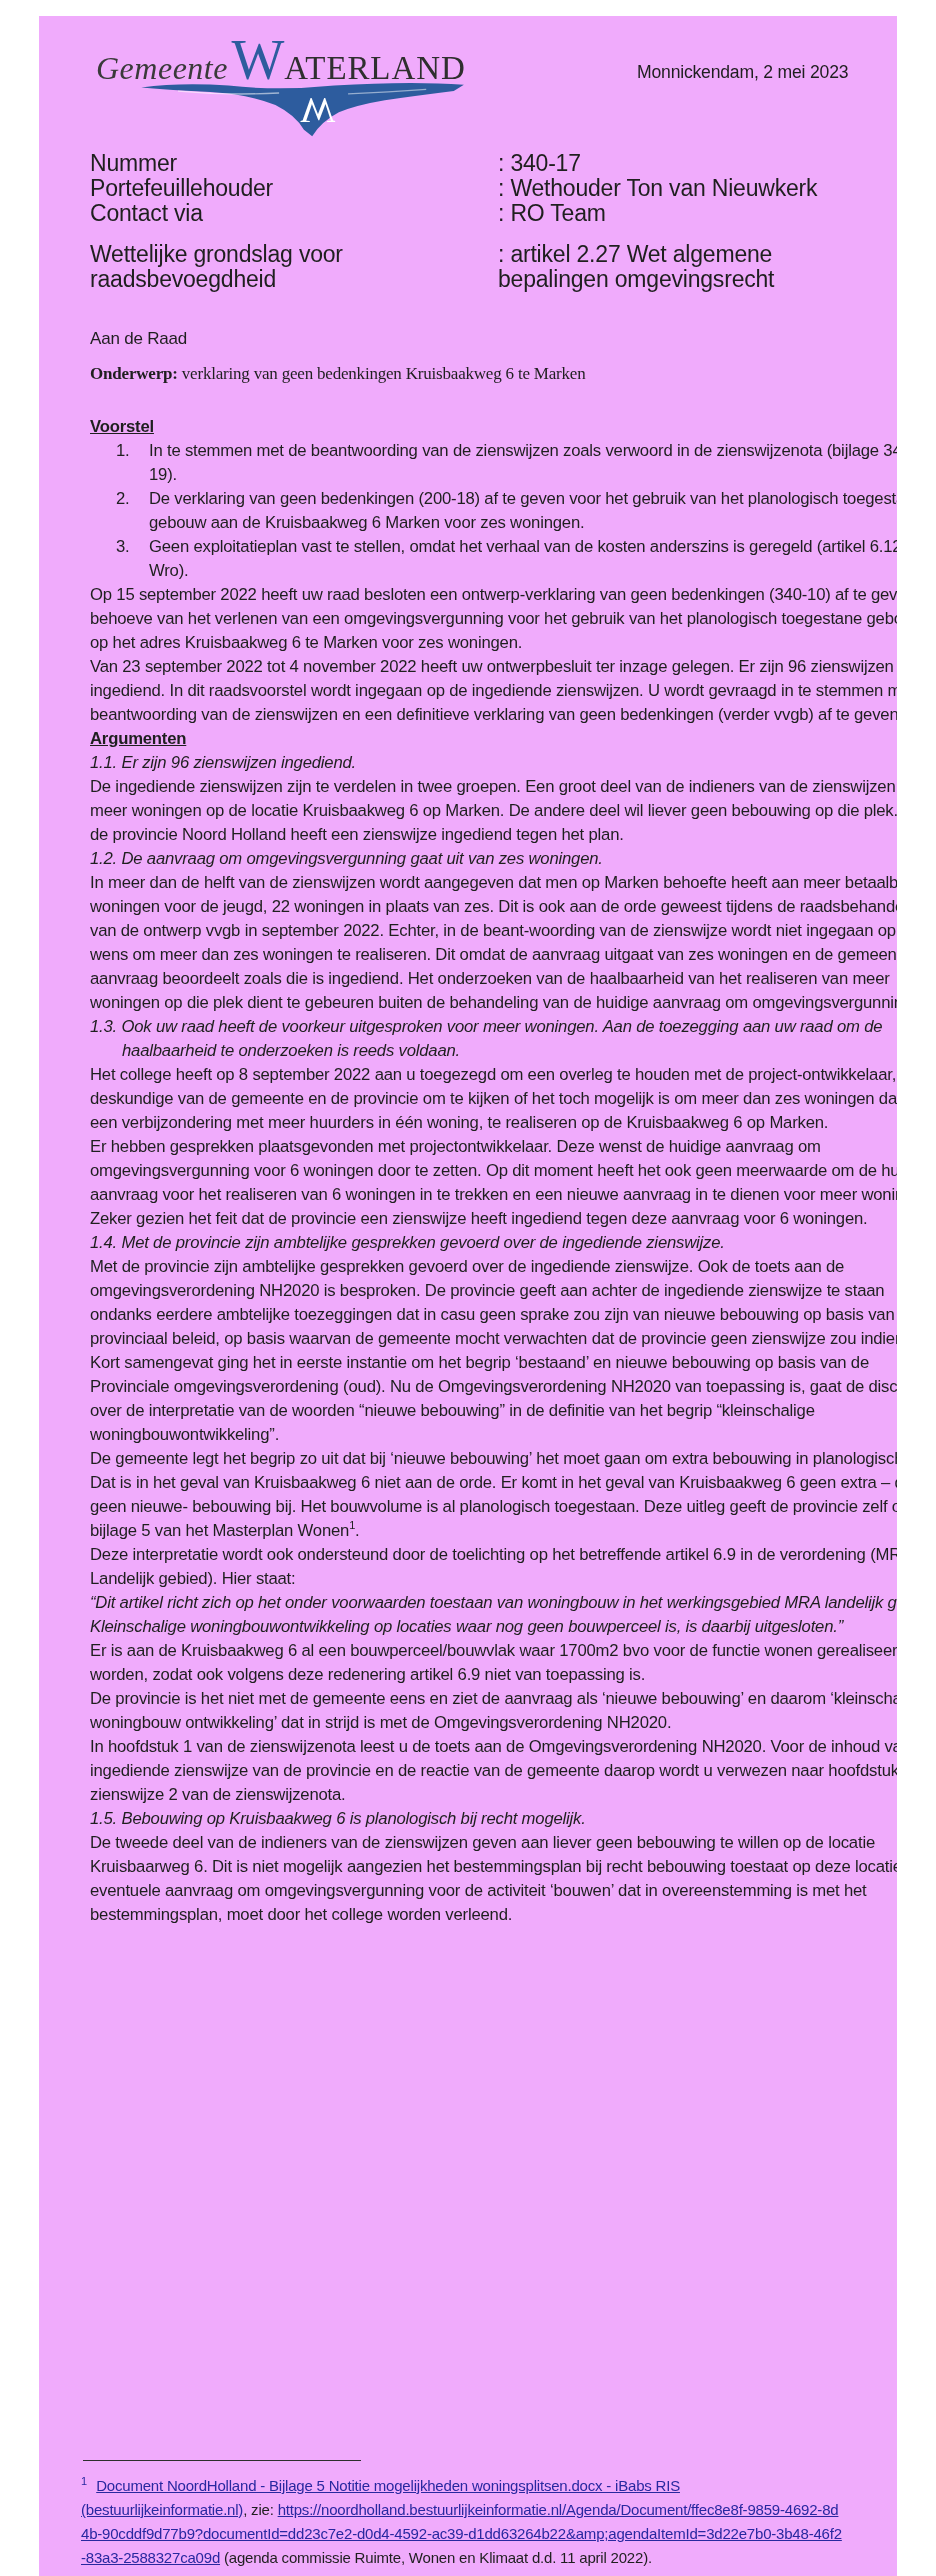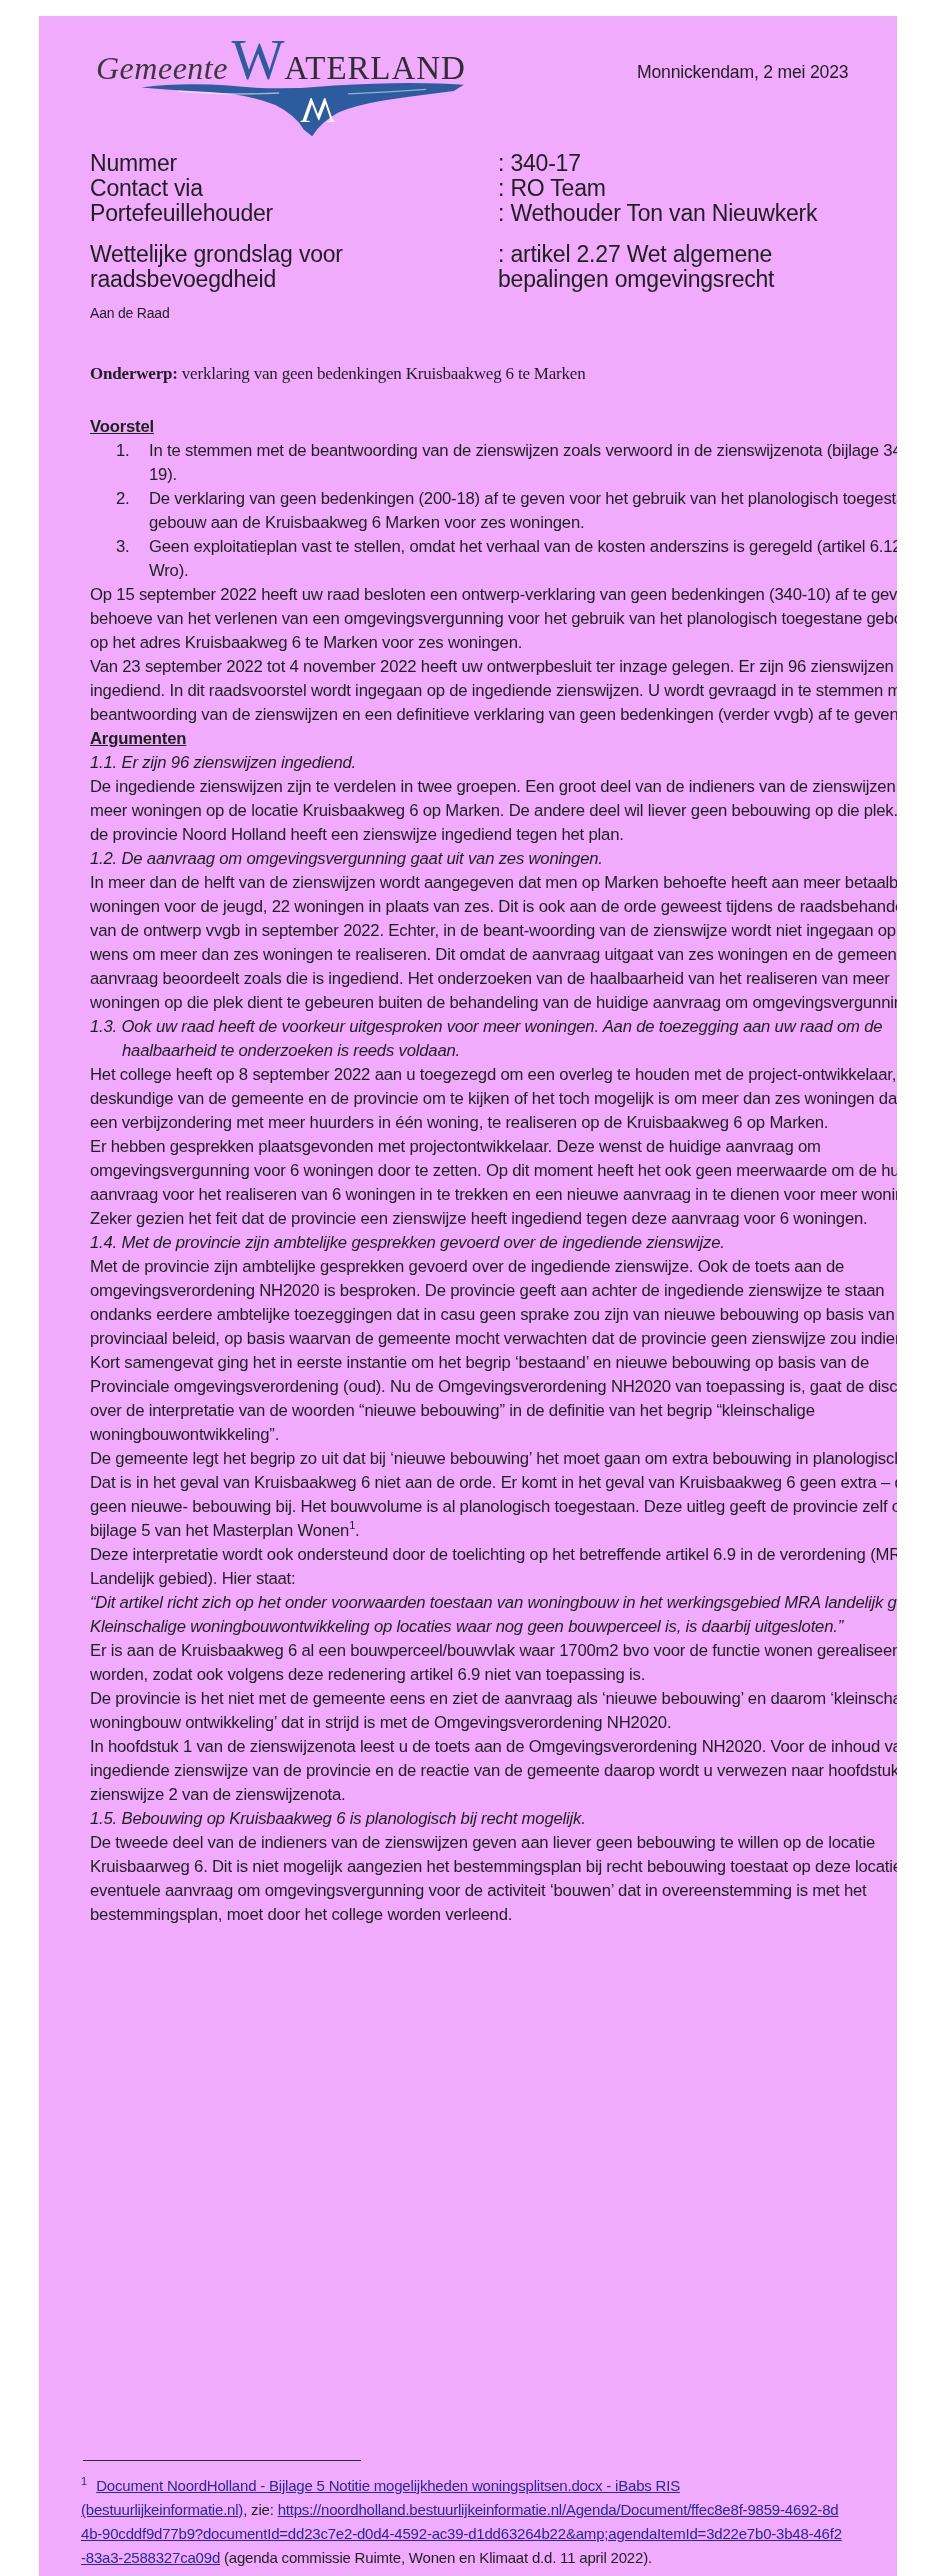--- a/index.html
+++ b/index.html
@@ -16,21 +16,21 @@
   .lg-w{font-family:"Liberation Serif","DejaVu Serif",serif;font-size:56px;line-height:0.8;color:#2d5c9e;margin-left:3.7px;}
   .lg-rest{font-family:"Liberation Serif","DejaVu Serif",serif;font-size:33px;color:#2f2f2f;letter-spacing:0.9px;}
   .logo-water{display:block;margin:-5.6px 0 0 44px;}
   .date{position:absolute;top:46px;left:598px;font-size:17.6px;}
   .meta{position:absolute;left:51px;right:33px;font-size:23px;}
   .meta-rows{top:135px;}
   .meta-legal{top:226px;}
   .mrow{display:flex;line-height:25px;}
   .mlabel{width:408px;flex:none;}
   .mvalue{flex:1;}
-  .salutation{position:absolute;top:289px;left:51px;font-size:14px;}
+  .salutation{position:absolute;top:313px;left:51px;font-size:17px;}
   .subject{position:absolute;top:348px;left:51px;right:33px;font-size:17px;font-family:Liberation Serif, serif;}
   .b{font-weight:bold;}
   
   .main{position:absolute;top:399px;left:51px;width:853px;font-size:16.7px;line-height:24px;}
   .main p{margin:0;}
   .h{font-weight:bold;text-decoration:underline;}
   .sub{font-style:italic;}
   .quote{font-style:italic;}
   .hang{padding-left:32px;text-indent:-32px;}
   .g05{margin-top:9.3px;}
@@ -70,26 +70,26 @@
   </div>
 
   <div class="date">Monnickendam, 2 mei 2023</div>
 
   <div class="meta meta-rows">
     <div class="mrow">
       <span class="mlabel">Nummer</span>
       <span class="mvalue">: 340-17</span>
     </div>
     <div class="mrow">
+      <span class="mlabel">Portefeuillehouder</span>
+      <span class="mvalue">: Wethouder Ton van Nieuwkerk</span>
+    </div>
+    <div class="mrow">
       <span class="mlabel">Contact via</span>
       <span class="mvalue">: RO Team</span>
-    </div>
-    <div class="mrow">
-      <span class="mlabel">Portefeuillehouder</span>
-      <span class="mvalue">: Wethouder Ton van Nieuwkerk</span>
     </div>
   </div>
 
   <div class="meta meta-legal">
     <div class="mrow">
       <span class="mlabel">Wettelijke grondslag voor raadsbevoegdheid</span>
       <span class="mvalue">: artikel 2.27 Wet algemene bepalingen omgevingsrecht</span>
     </div>
   </div>
 

